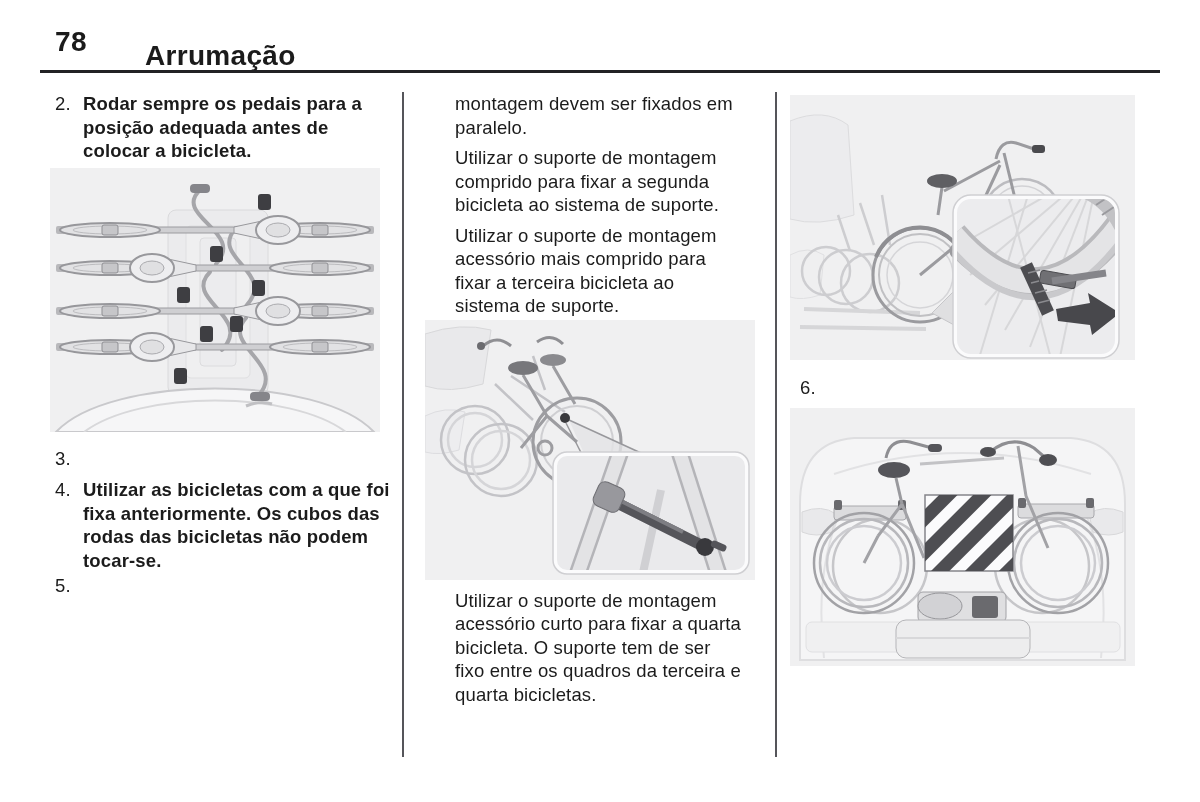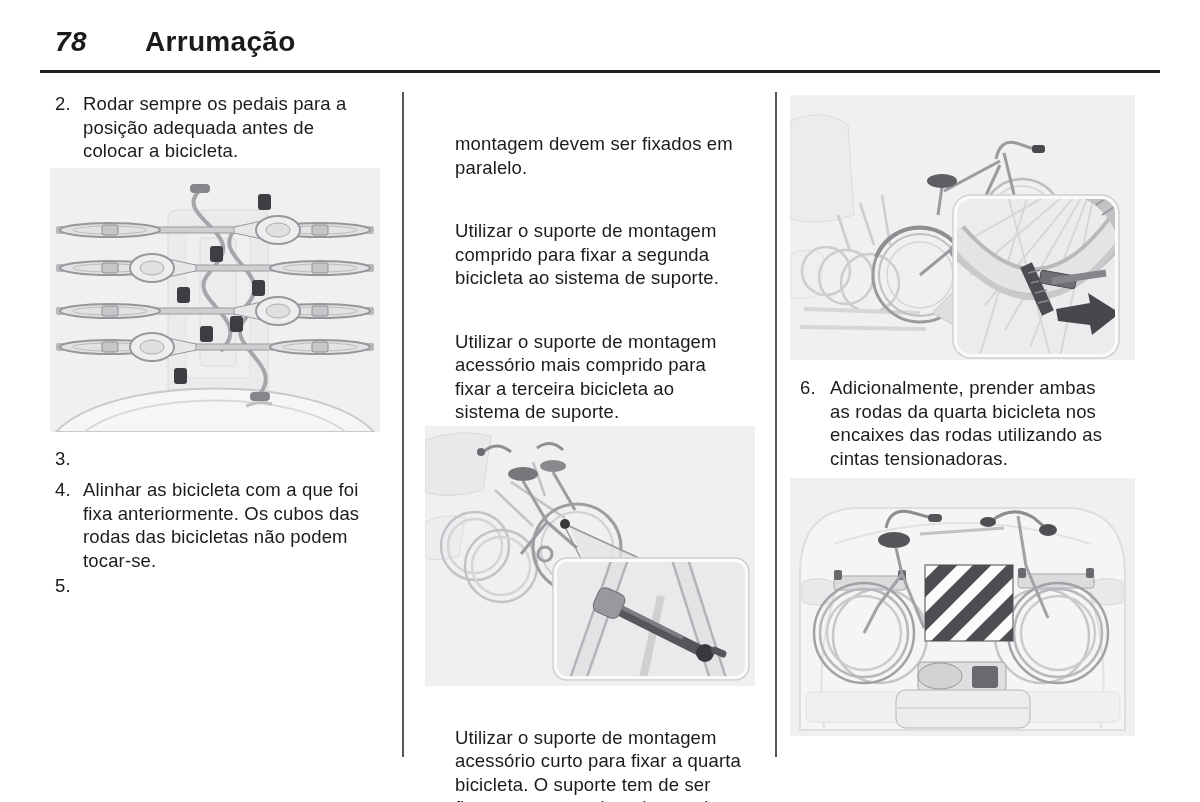--- a/index.html
+++ b/index.html
@@ -12,25 +12,24 @@
     font-family: "Liberation Sans", "DejaVu Sans", sans-serif;
     color: #1b1b1b;
     overflow: hidden;
   }
   .page-num {
     position: absolute;
     left: 55px; top: 26px;
     font-size: 28px;
     font-weight: 700;
     letter-spacing: 0.5px;
-    font-style: italic;
   }
   .chapter-title {
     position: absolute;
-    left: 145px; top: 26px;
+    left: 145px; top: 40px;
     font-size: 28px;
     font-weight: 700;
     letter-spacing: 0.3px;
   }
   .header-rule {
     position: absolute;
     left: 40px; top: 70px;
     width: 1120px; height: 3px;
     background: #222224;
   }
@@ -49,28 +48,27 @@
   .list-item {
     display: flex;
     padding-left: 5px;
     font-size: 18.5px;
     line-height: 23.5px;
     letter-spacing: 0.15px;
   }
   .col-3 .list-item { padding-left: 10px; }
   .list-item .num { width: 28px; flex: none; }
   .col-3 .list-item .num { width: 30px; }
-  .list-item .txt { white-space: pre; }
+  .list-item .txt { white-space: pre; font-weight: bold; }
   .para {
     padding-left: 30px;
     font-size: 18.5px;
     line-height: 23.5px;
     letter-spacing: 0.15px;
     white-space: pre;
-    margin-top: 40px;
   }
   .fig { display: block; line-height: 0; }
   .fig svg { display: block; }
   
   .c1-item2 { margin-bottom: 5px; }
   .c1-fig   { margin-bottom: 15px; }
   .c1-item3 { margin-bottom: 8px; }
   .c1-item4 { margin-bottom: 2px; }
   
   .c2-p1 { margin-bottom: 7px; }
@@ -194,21 +192,21 @@
         </g>
       </svg>
     </figure>
 
     <div class="list-item c1-item3">
       <span class="num">3.</span>
     </div>
 
     <div class="list-item c1-item4">
       <span class="num">4.</span>
-      <span class="txt">Alinhar as bicicleta com a que foi
+      <span class="txt">Utilizar as bicicletas com a que foi
 fixa anteriormente. Os cubos das
 rodas das bicicletas não podem
 tocar-se.</span>
     </div>
 
     <div class="list-item">
       <span class="num">5.</span>
     </div>
 
   </section>
@@ -351,24 +349,20 @@
 
           <path d="M266,214 L300,208 L298,198 L330,218 L302,240 L300,230 L268,226 Z" fill="#48484c"></path>
         </g>
         <rect x="165" y="102" width="162" height="159" rx="16" fill="none" stroke="#fbfbfc" stroke-width="4"></rect>
         <rect x="163" y="100" width="166" height="163" rx="18" fill="none" stroke="#cfcfd2" stroke-width="1.5"></rect>
       </svg>
     </figure>
 
     <div class="list-item c3-item6">
       <span class="num">6.</span>
-      <span class="txt">Adicionalmente, prender ambas
-as rodas da quarta bicicleta nos
-encaixes das rodas utilizando as
-cintas tensionadoras.</span>
     </div>
 
     <figure class="fig">
       <svg width="345" height="258" viewBox="0 0 345 258" xmlns="http://www.w3.org/2000/svg">
         <defs>
           <clipPath id="f4p">
               <rect x="0" y="0" width="88" height="76"></rect>
             </clipPath>
         </defs>
         <rect width="345" height="258" fill="#f0f0f1"></rect>

